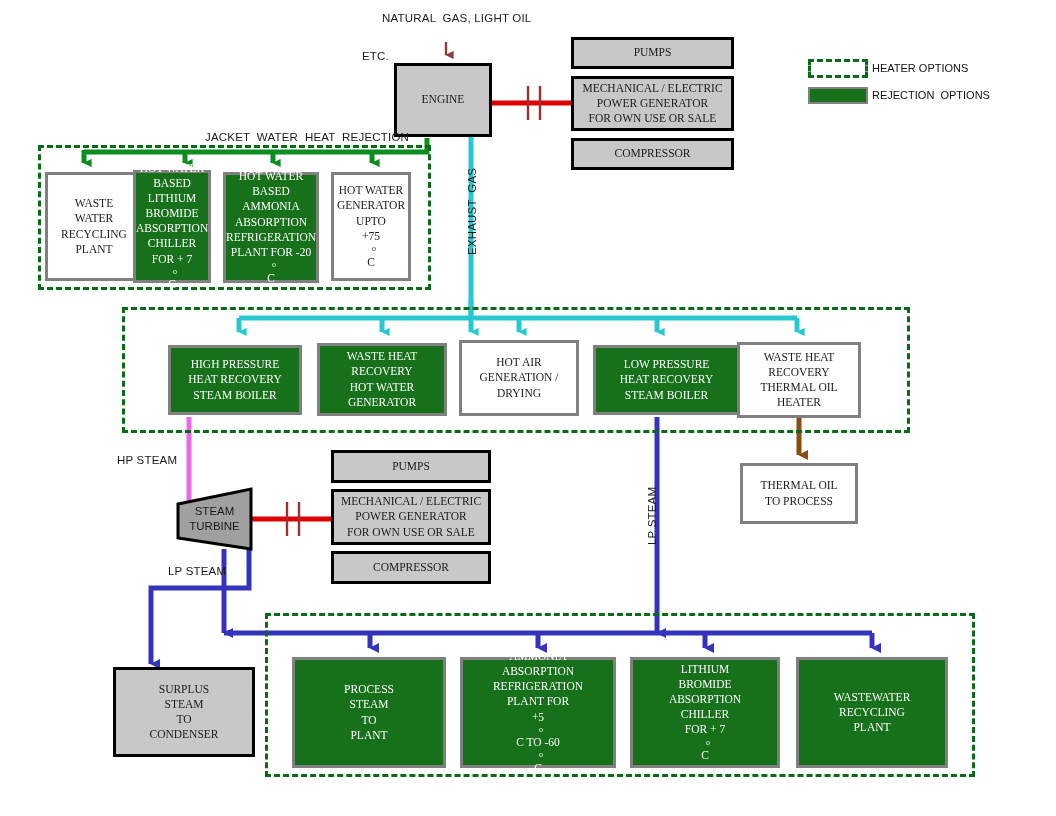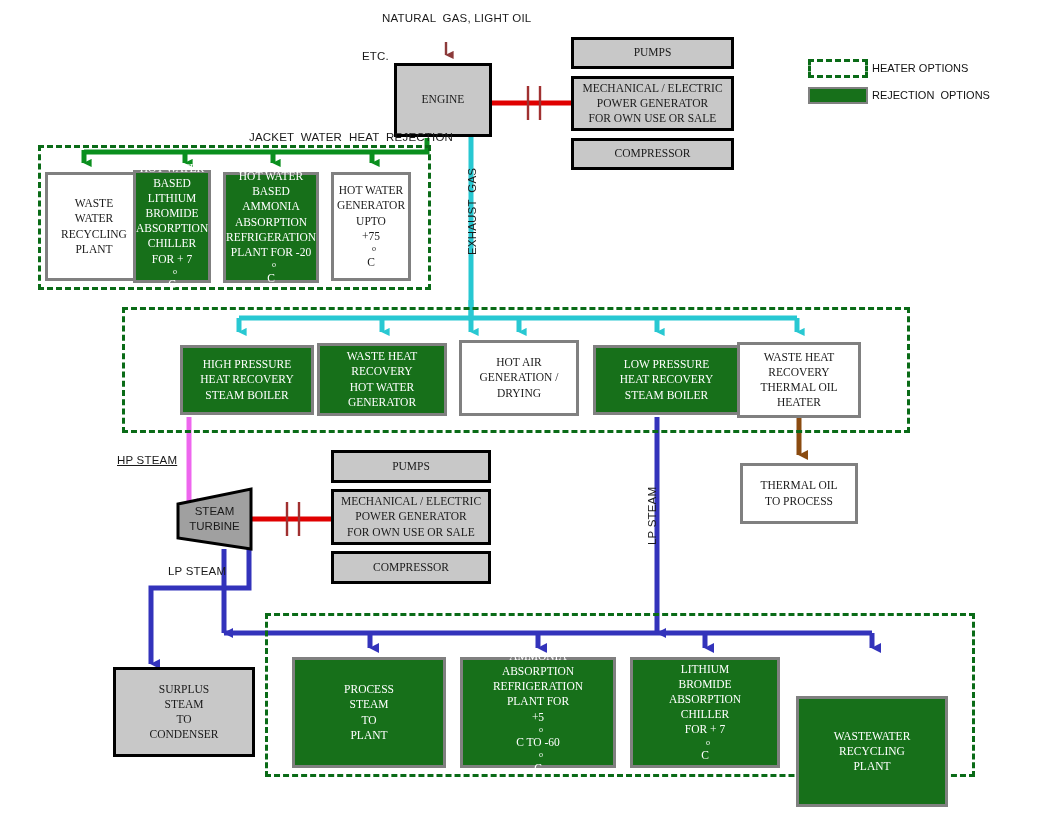--- a/index.html
+++ b/index.html
@@ -146,56 +146,56 @@
     <span>PUMPS</span>
   </div>
   <div class="box kbox" style="left:571px;top:76px;width:163px;height:55px;">
     <span class="ml">MECHANICAL / ELECTRIC<br>POWER  GENERATOR<br>FOR OWN USE  OR SALE</span>
   </div>
   <div class="box kbox" style="left:571px;top:138px;width:163px;height:32px;">
     <span>COMPRESSOR</span>
   </div>
 
   <div class="dashed" style="left:38px;top:145px;width:393px;height:145px;"></div>
-  <div class="lbl" style="left:205px;top:131px;margin-left:44px;">JACKET  WATER  HEAT  REJECTION</div>
+  <div class="lbl" style="left:205px;top:131px;">JACKET  WATER  HEAT  REJECTION</div>
 
   <div class="box wbox" style="left:45px;top:172px;width:98px;height:109px;">
     <span class="ml">WASTE<br>WATER<br>RECYCLING<br>PLANT</span>
   </div>
   <div class="box gbox" style="left:133px;top:170px;width:78px;height:113px;">
     <span class="ml">HOT WATER<br>BASED<br>LITHIUM<br>BROMIDE<br>ABSORPTION<br>CHILLER<br>FOR + 7<span class="sup">o</span>C</span>
   </div>
   <div class="box gbox" style="left:223px;top:172px;width:96px;height:111px;">
     <span class="ml">HOT WATER<br>BASED<br>AMMONIA<br>ABSORPTION<br>REFRIGERATION<br>PLANT FOR -20<span class="sup">o</span>C</span>
   </div>
   <div class="box wbox" style="left:331px;top:172px;width:80px;height:109px;">
     <span class="ml">HOT WATER<br>GENERATOR<br>UPTO<br>+75<span class="sup">o</span>C</span>
   </div>
 
   <div class="lbl vert" style="left:466px;top:255px;">EXHAUST  GAS</div>
 
   <div class="dashed" style="left:122px;top:307px;width:788px;height:126px;"></div>
 
-  <div class="box gbox" style="left:180px;top:345px;width:134px;height:70px;">
+  <div class="box gbox" style="left:168px;top:345px;width:134px;height:70px;">
     <span class="ml">HIGH PRESSURE<br>HEAT  RECOVERY<br>STEAM  BOILER</span>
   </div>
   <div class="box gbox" style="left:317px;top:343px;width:130px;height:73px;">
     <span class="ml">WASTE  HEAT<br>RECOVERY<br>HOT WATER<br>GENERATOR</span>
   </div>
   <div class="box wbox" style="left:459px;top:340px;width:120px;height:76px;">
     <span class="ml">HOT AIR<br>GENERATION  /<br>DRYING</span>
   </div>
   <div class="box gbox" style="left:593px;top:345px;width:147px;height:70px;">
     <span class="ml">LOW PRESSURE<br>HEAT RECOVERY<br>STEAM BOILER</span>
   </div>
   <div class="box wbox" style="left:737px;top:342px;width:124px;height:76px;">
     <span class="ml">WASTE  HEAT<br>RECOVERY<br>THERMAL OIL<br>HEATER</span>
   </div>
 
-  <div class="lbl" style="left:117px;top:454px;text-decoration:underline;">HP STEAM</div>
+  <div class="lbl" style="left:117px;top:454px;">HP STEAM</div>
 
   <div id="turbine" style="left:178px;top:489px;width:73px;height:60px;">
     <div class="tlabel">
       <div>STEAM</div>
       <div>TURBINE</div>
     </div>
   </div>
 
   <div class="lbl" style="left:168px;top:565px;">LP STEAM</div>
   <div class="lbl vert" style="left:646px;top:545px;">LP STEAM</div>
@@ -222,17 +222,17 @@
 
   <div class="box gbox" style="left:292px;top:657px;width:154px;height:111px;">
     <span class="ml">PROCESS<br>STEAM<br>TO<br>PLANT</span>
   </div>
   <div class="box gbox" style="left:460px;top:657px;width:156px;height:111px;">
     <span class="ml">AMMONIA<br>ABSORPTION<br>REFRIGERATION<br>PLANT  FOR<br>+5<span class="sup">o</span>C TO -60<span class="sup">o</span>C</span>
   </div>
   <div class="box gbox" style="left:630px;top:657px;width:150px;height:111px;">
     <span class="ml">LITHIUM<br>BROMIDE<br>ABSORPTION<br>CHILLER<br>FOR + 7<span class="sup">o</span>C</span>
   </div>
-  <div class="box gbox" style="left:796px;top:657px;width:152px;height:111px;margin-top:39px;">
+  <div class="box gbox" style="left:796px;top:657px;width:152px;height:111px;">
     <span class="ml">WASTEWATER<br>RECYCLING<br>PLANT</span>
   </div>
 
 </div>
 
 </body></html>

